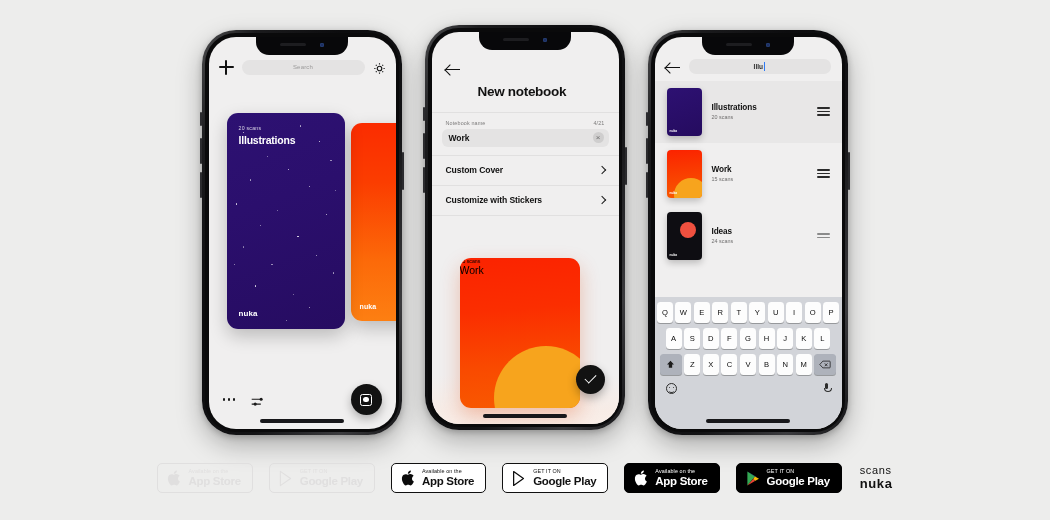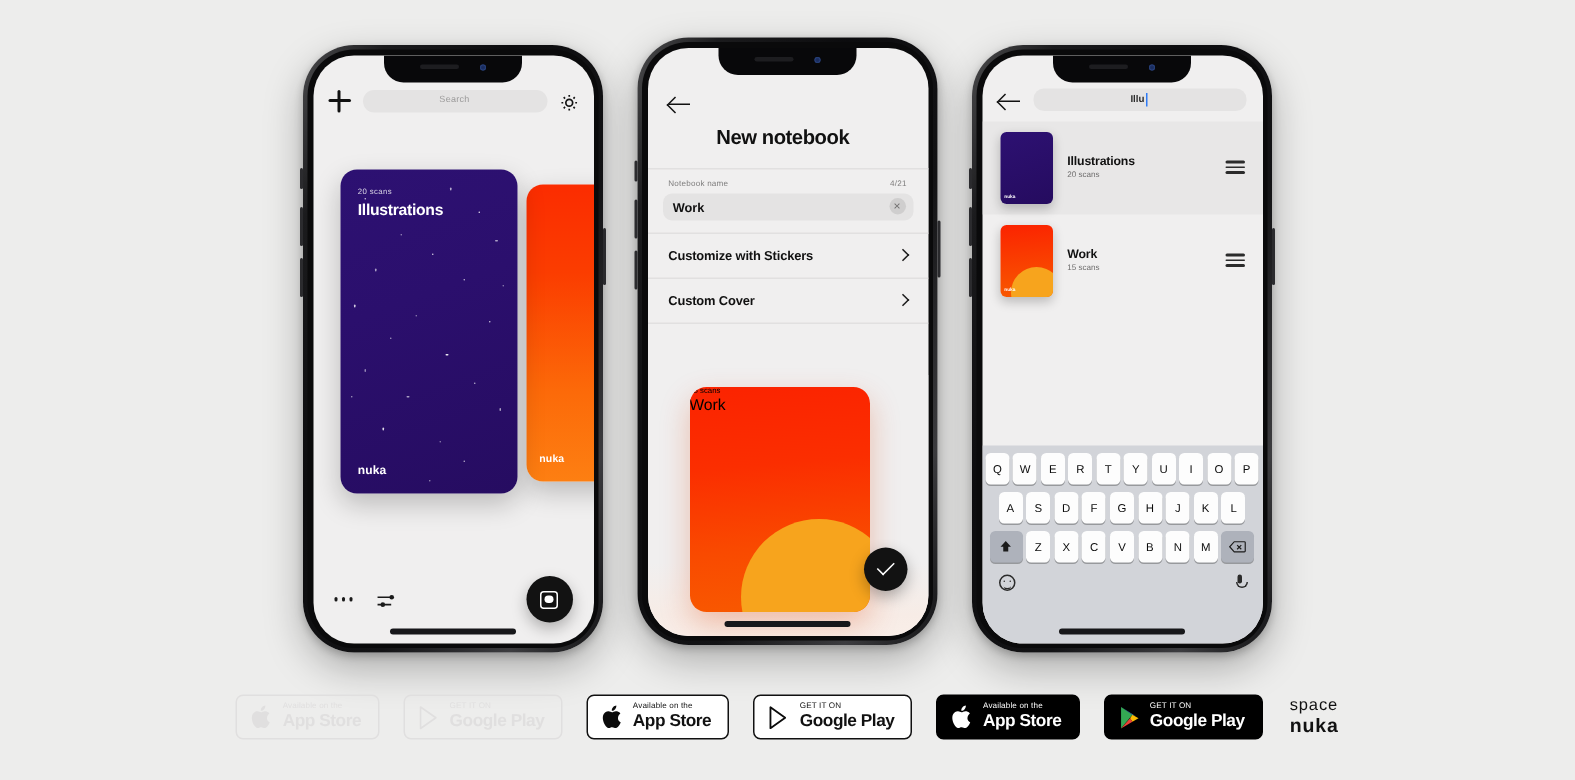--- a/index.html
+++ b/index.html
@@ -342,25 +342,25 @@
           <span>4/21</span>
         </div>
         <div class="p2-input">
           <span class="val">Work</span>
           <span class="clr"></span>
         </div>
       </div>
 
       <div class="p2-rows">
         <div class="p2-row">
+          <span class="t">Custom Cover</span>
+          <span class="chev"></span>
+        </div>
+        <div class="p2-row">
           <span class="t">Customize with Stickers</span>
-          <span class="chev"></span>
-        </div>
-        <div class="p2-row">
-          <span class="t">Custom Cover</span>
           <span class="chev"></span>
         </div>
       </div>
 
       <div class="p2-preview">
         <div class="card-work">
           <div class="sun"></div>
           <div class="scans">15 scans</div>
           <div class="cname">Work</div>
         </div>
@@ -420,20 +420,34 @@
             <div class="n">Work</div>
             <div class="s">15 scans</div>
           </div>
           <div class="handle">
               <i></i>
               <i></i>
               <i></i>
             </div>
         </div>
 
+        <div class="p3-item">
+          <div class="thumb t-dark">
+            <span class="sun"></span>
+            <span class="tb">nuka</span>
+          </div>
+          <div class="p3-meta">
+            <div class="n">Ideas</div>
+            <div class="s">24 scans</div>
+          </div>
+          <div class="handle grey">
+              <i></i>
+              <i></i>
+            </div>
+        </div>
       </div>
 
       <div class="kbd">
         <div class="krow r1">
           <div class="key">Q</div>
           <div class="key">W</div>
           <div class="key">E</div>
           <div class="key">R</div>
           <div class="key">T</div>
           <div class="key">Y</div>
@@ -541,18 +555,18 @@
         <path d="M13.1 9l6 3.4-6 3.4-2.3-3.4z" fill="#fbbc04"></path>
         <path d="M2 22.4l11.1-6.6-2.3-3.4z" fill="#ea4335"></path>
       </svg>
       <div class="bt">
         <span class="s1">GET IT ON</span>
         <span class="s2">Google Play</span>
       </div>
     </div>
 
     <div class="coming">
-      <span class="c1">space</span>
+      <span class="c1">scans</span>
       <span class="c2">nuka</span>
     </div>
   </div>
 
 </div>
 
 </body></html>

